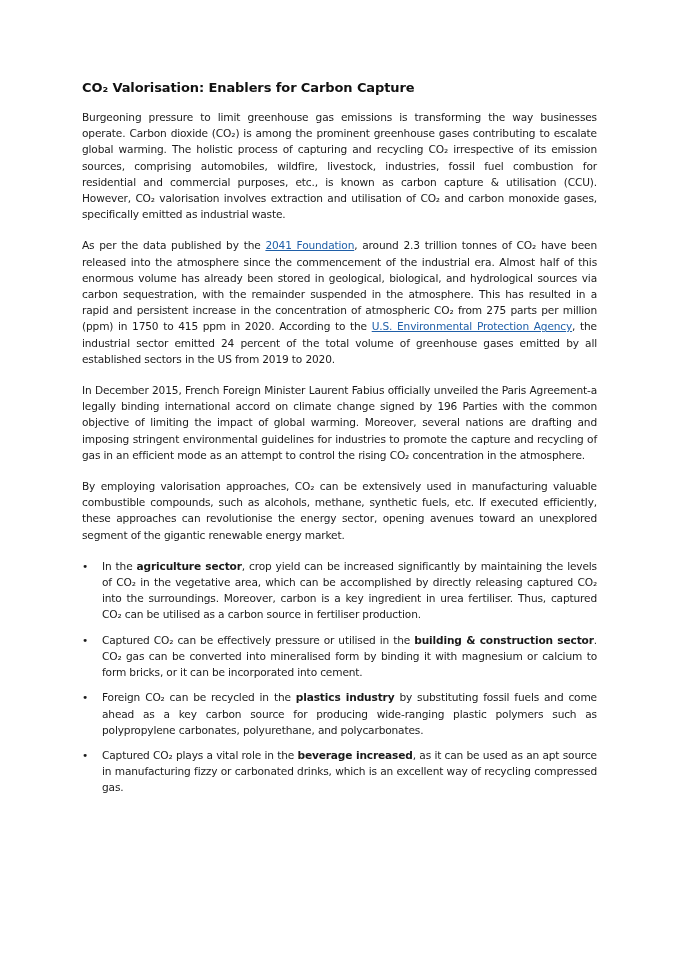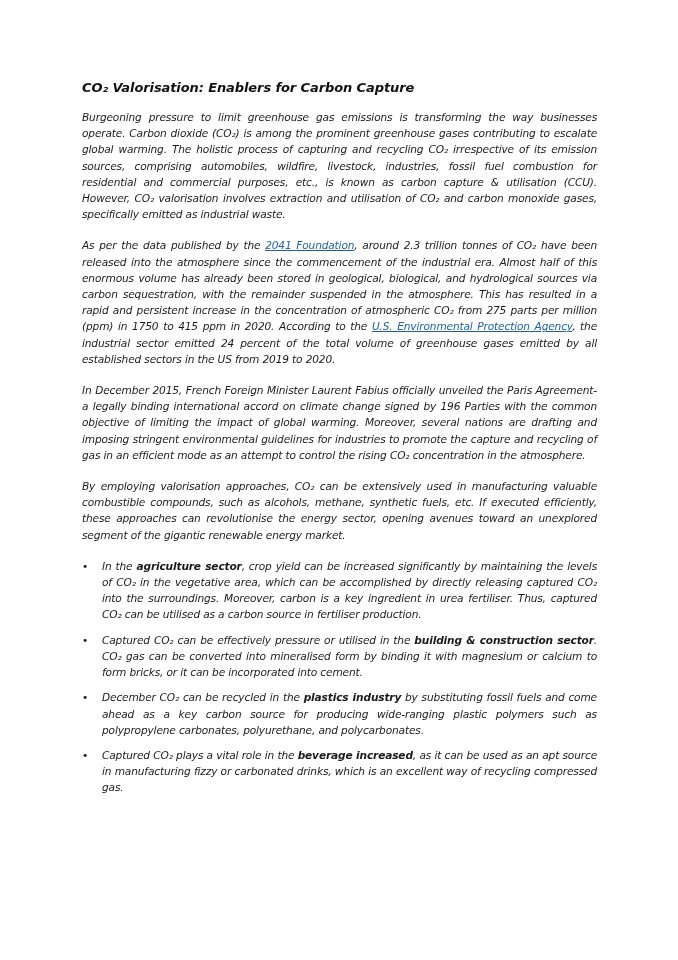--- a/index.html
+++ b/index.html
@@ -1,18 +1,18 @@
 <!DOCTYPE html>
 <html><head>
 <meta charset="utf-8">
 <style>
   html, body { margin: 0; padding: 0; background: #ffffff; }
   body { width: 678px; height: 960px; position: relative; overflow: hidden;
          font-family: "DejaVu Sans", sans-serif; color: #1a1a1a; }
-  .page { position: absolute; left: 82px; top: 80px; width: 515px; font-style: italic; }
+  .page { position: absolute; left: 82px; top: 80px; width: 515px; }
   h1 { font-family: "DejaVu Sans", sans-serif; font-size: 13px; font-weight: bold;
        margin: 0 0 14px 0; letter-spacing: -0.1px; color: #111; }
   p { font-size: 10.6px; line-height: 16.2px; margin: 14px 0 15px 0; text-align: justify;
       letter-spacing: -0.15px; }
   a { color: #1f5fa8; text-decoration: underline; }
   ul { list-style: none; margin: 0; padding: 0; }
   li { position: relative; padding-left: 20px; font-size: 10.6px; line-height: 16.2px;
        text-align: justify; margin-bottom: 9px; letter-spacing: -0.15px; }
   li .bullet { position: absolute; left: 0; top: 0; }
   b { font-weight: bold; }
@@ -28,16 +28,16 @@
   <p><span>As per the data published by the </span><a>2041 Foundation</a><span>, around 2.3 trillion tonnes of CO₂ have been released into the atmosphere since the commencement of the industrial era. Almost half of this enormous volume has already been stored in geological, biological, and hydrological sources via carbon sequestration, with the remainder suspended in the atmosphere. This has resulted in a rapid and persistent increase in the concentration of atmospheric CO₂ from 275 parts per million (ppm) in 1750 to 415 ppm in 2020. According to the </span><a>U.S. Environmental Protection Agency</a><span>, the industrial sector emitted 24 percent of the total volume of greenhouse gases emitted by all established sectors in the US from 2019 to 2020.</span></p>
 
   <p>In December 2015, French Foreign Minister Laurent Fabius officially unveiled the Paris Agreement-a legally binding international accord on climate change signed by 196 Parties with the common objective of limiting the impact of global warming. Moreover, several nations are drafting and imposing stringent environmental guidelines for industries to promote the capture and recycling of gas in an efficient mode as an attempt to control the rising CO₂ concentration in the atmosphere.</p>
 
   <p>By employing valorisation approaches, CO₂ can be extensively used in manufacturing valuable combustible compounds, such as alcohols, methane, synthetic fuels, etc. If executed efficiently, these approaches can revolutionise the energy sector, opening avenues toward an unexplored segment of the gigantic renewable energy market.</p>
 
 
   <ul>
     <li><span class="bullet">•</span><span>In the </span><b>agriculture sector</b><span>, crop yield can be increased significantly by maintaining the levels of CO₂ in the vegetative area, which can be accomplished by directly releasing captured CO₂ into the surroundings. Moreover, carbon is a key ingredient in urea fertiliser. Thus, captured CO₂ can be utilised as a carbon source in fertiliser production.</span></li>
     <li><span class="bullet">•</span><span>Captured CO₂ can be effectively pressure or utilised in the </span><b>building &amp; construction sector</b><span>. CO₂ gas can be converted into mineralised form by binding it with magnesium or calcium to form bricks, or it can be incorporated into cement.</span></li>
-    <li><span class="bullet">•</span><span>December CO₂ can be recycled in the </span><b>plastics industry</b><span> by substituting fossil fuels and come ahead as a key carbon source for producing wide-ranging plastic polymers such as polypropylene carbonates, polyurethane, and polycarbonates.</span></li>
+    <li><span class="bullet">•</span><span>Foreign CO₂ can be recycled in the </span><b>plastics industry</b><span> by substituting fossil fuels and come ahead as a key carbon source for producing wide-ranging plastic polymers such as polypropylene carbonates, polyurethane, and polycarbonates.</span></li>
     <li><span class="bullet">•</span><span>Captured CO₂ plays a vital role in the </span><b>beverage increased</b><span>, as it can be used as an apt source in manufacturing fizzy or carbonated drinks, which is an excellent way of recycling compressed gas.</span></li>
   </ul>
 </div>
 
 </body></html>

